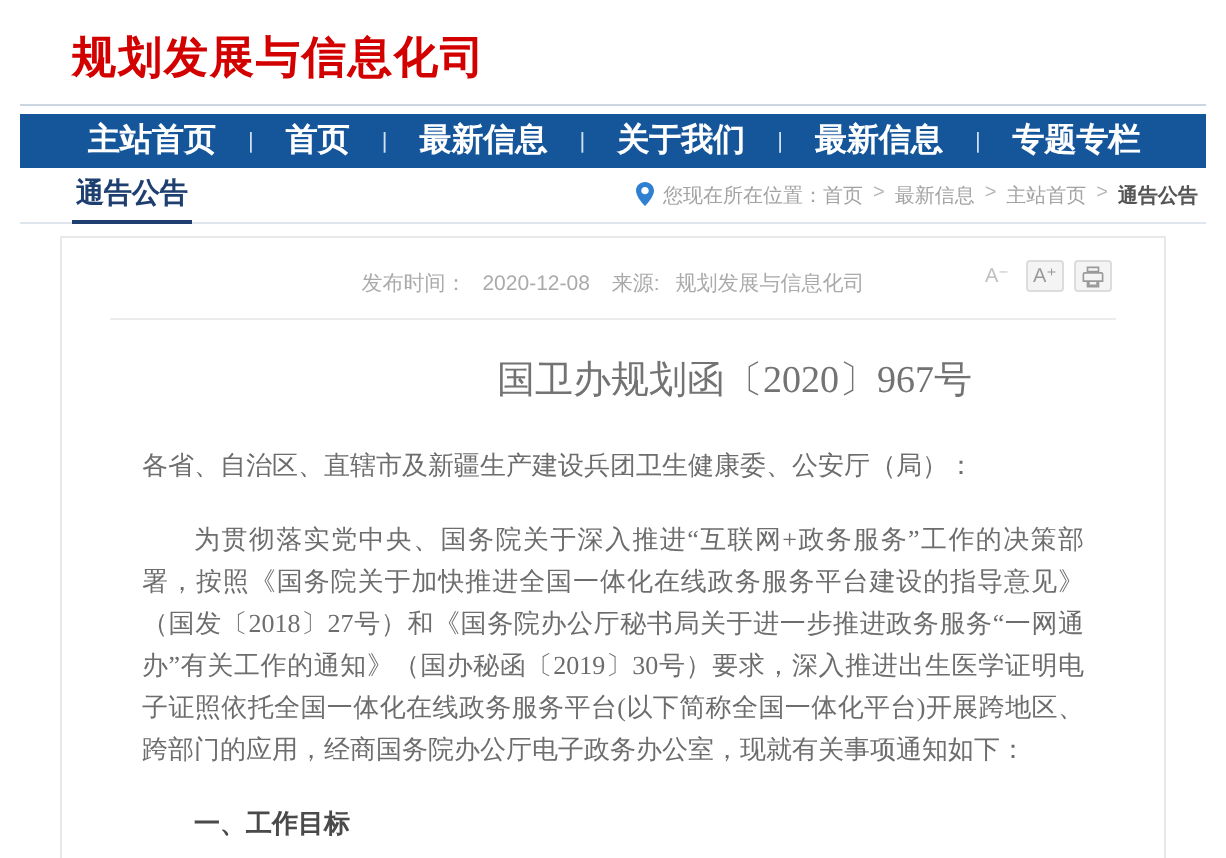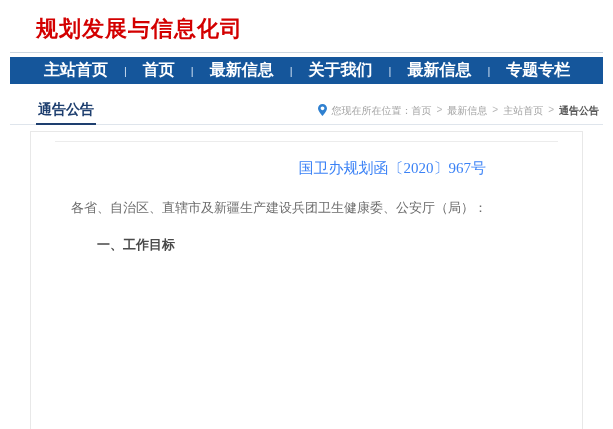--- a/index.html
+++ b/index.html
@@ -17,21 +17,21 @@
     display: flex; align-items: center; padding-left: 30px;
   }
   .main-nav a {
     color: #fff; font-size: 16px; font-weight: bold; text-decoration: none;
     padding: 0 4px; cursor: pointer; white-space: nowrap;
   }
   .main-nav .sep { color: #cfe0f2; font-size: 11px; margin: 0 12px; }
 
   
   .crumb-row {
-    margin: 0 10px; height: 41px; display: flex; align-items: flex-end;
+    margin: 0 10px; height: 28px; display: flex; align-items: flex-end;
     justify-content: space-between; border-bottom: 1px solid #dfe5ec; padding: 0 4px 0 26px;
   }
   .section-title {
     color: #1e3f6f; font-size: 14px; font-weight: bold; line-height: 24px;
     border-bottom: 2px solid #1e3f6f; margin-bottom: -1px; padding: 0 2px 2px 2px;
   }
   .crumbs { display: flex; align-items: flex-start; font-size: 10px; color: #a3a3a3; padding-bottom: 6px; }
   .crumbs .pin { width: 9px; height: 12px; margin-right: 4px; flex: 0 0 auto; }
   .crumbs a { color: #a3a3a3; text-decoration: none; cursor: pointer; }
   .crumbs .csep { margin: 0 5px; color: #b8b8b8; }
@@ -54,21 +54,21 @@
   .tool {
     font-size: 10px; color: #9a9a9a; background: #f4f4f4; border: 1px solid #dcdcdc;
     width: 19px; height: 16px; display: flex; align-items: center; justify-content: center;
     cursor: pointer; border-radius: 2px;
   }
   .tool.plain { background: transparent; border-color: transparent; color: #c0c0c0; }
   .meta-rule { border-bottom: 1px solid #ececec; margin-top: 9px; }
 
   .doc-number {
     text-align: right; padding-right: 72px; margin-top: 17px;
-    font-size: 15px; color: #3b82f6;
+    font-size: 19px; color: #737373;
     font-family: "Liberation Serif", "DejaVu Serif", serif;
   }
 
   .article-body {
     margin-top: 19px; font-family: "Liberation Serif", "DejaVu Serif", serif;
     font-size: 13px; color: #6d6d6d; line-height: 21px; text-align: justify;
   }
   .article-body p { margin: 16px; }
   .article-body p.indent { text-indent: 2em; }
   .article-body p.section-heading { text-indent: 2em; font-weight: bold; color: #4a4a4a; }
@@ -111,27 +111,43 @@
       <a>主站首页</a>
       <span class="csep">&gt;</span>
       <span class="current">通告公告</span>
     </div>
   </div>
 
   <main class="main-area">
     <article class="article-box">
 
 
+      <div class="meta-row">
+        <span class="meta-text">
+          <span>发布时间：</span><span>2020-12-08</span>
+          <span>来源:</span><span>规划发展与信息化司</span>
+        </span>
+        <span class="tools">
+          <span class="tool plain">A⁻</span>
+          <span class="tool">A⁺</span>
+          <span class="tool">
+            <svg width="11" height="11" viewBox="0 0 16 16">
+              <path d="M4 1h8v3H4zM2 5h12a1 1 0 0 1 1 1v5h-3v4H4v-4H1V6a1 1 0 0 1 1-1zm3 6h6v3H5z" fill="none" stroke="#9a9a9a" stroke-width="1.2"></path>
+            </svg>
+          </span>
+        </span>
+      </div>
 
       <div class="meta-rule"></div>
 
       <div class="doc-number">国卫办规划函〔2020〕967号</div>
 
       <div class="article-body">
         <p>各省、自治区、直辖市及新疆生产建设兵团卫生健康委、公安厅（局）：</p>
+        <p class="indent">为贯彻落实党中央、国务院关于深入推进“互联网+政务服务”工作的决策部署，按照《国务院关于加快推进全国一体化在线政务服务平台建设的指导意见》（国发〔2018〕27号）和《国务院办公厅秘书局关于进一步推进政务服务“一网通办”有关工作的通知》（国办秘函〔2019〕30号）要求，深入推进出生医学证明电子证照依托全国一体化在线政务服务平台(以下简称全国一体化平台)开展跨地区、跨部门的应用，经商国务院办公厅电子政务办公室，现就有关事项通知如下：</p>
         <p class="section-heading">一、工作目标</p>
 
       </div>
 
     </article>
   </main>
 
 </div>
 
 </body></html>

